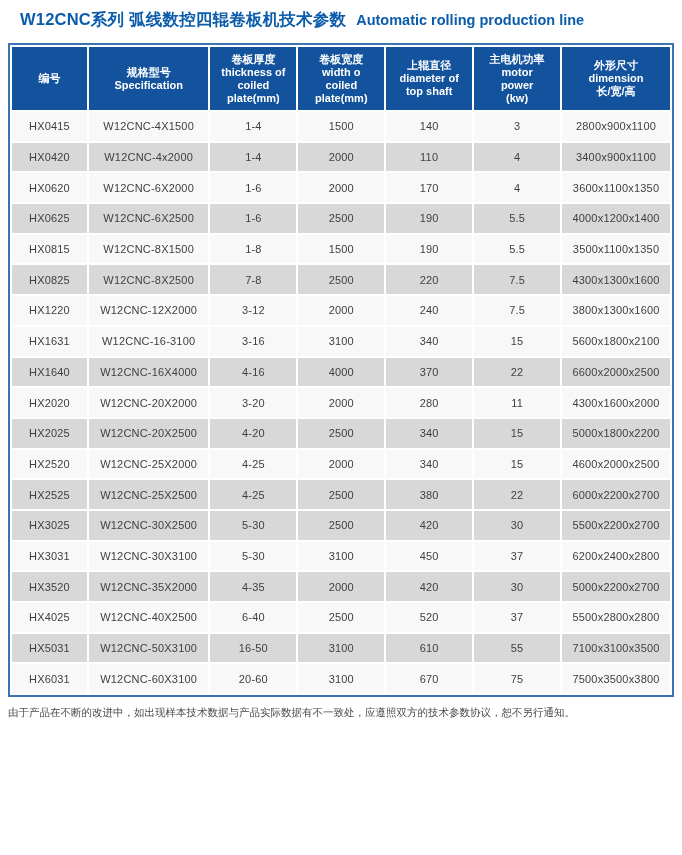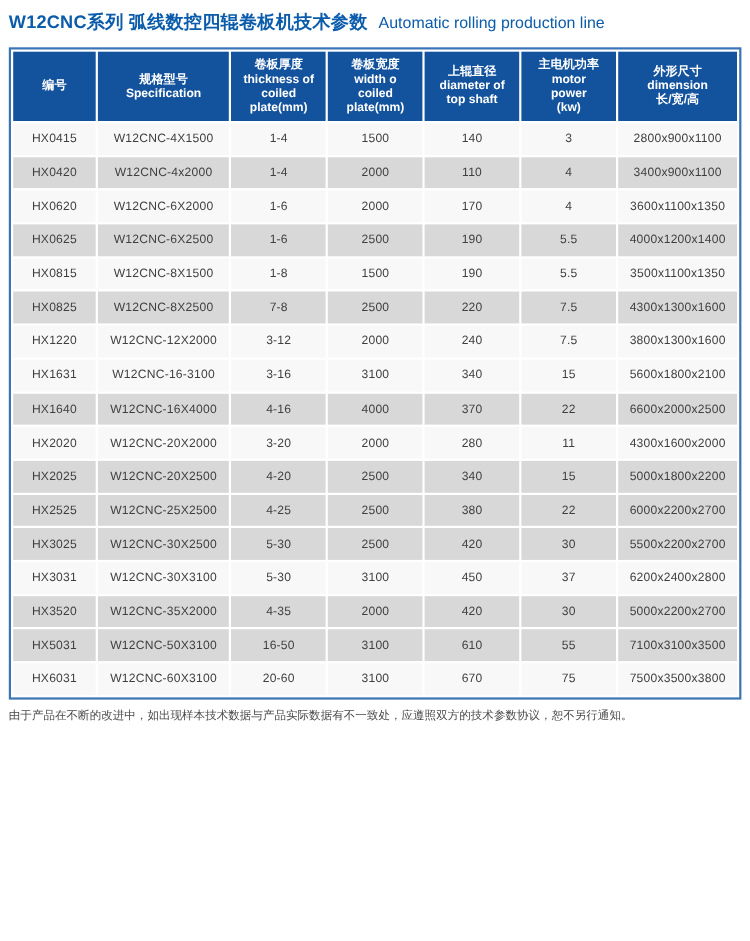--- a/index.html
+++ b/index.html
@@ -9,36 +9,36 @@
     font-family: "Liberation Sans", "DejaVu Sans", sans-serif;
   }
   .page {
     width: 682px;
     height: 855px;
     background: #ffffff;
     position: relative;
     overflow: hidden;
   }
   .title-bar {
-    padding: 9px 0 0 8px;
+    padding: 9px 0 0 20px;
     display: flex;
     align-items: baseline;
     gap: 10px;
     white-space: nowrap;
   }
   .title-cn {
     color: #0b5cab;
     font-size: 16.5px;
     font-weight: bold;
     letter-spacing: 0.2px;
   }
   .title-en {
     color: #0b5cab;
     font-size: 14.5px;
-    font-weight: normal;
+    font-weight: bold;
   }
   table.spec-table {
     margin: 12px 0 0 8px;
     width: 666px;
     border-collapse: separate;
     border-spacing: 2px;
     table-layout: fixed;
     background: #ffffff;
     border: 2px solid #3b74b5;
   }
@@ -213,20 +213,29 @@
         </tr>
         <tr class="row-odd">
           <td>HX2025</td>
           <td>W12CNC-20X2500</td>
           <td>4-20</td>
           <td>2500</td>
           <td>340</td>
           <td>15</td>
           <td>5000x1800x2200</td>
         </tr>
+        <tr class="row-even">
+          <td>HX2520</td>
+          <td>W12CNC-25X2000</td>
+          <td>4-25</td>
+          <td>2000</td>
+          <td>340</td>
+          <td>15</td>
+          <td>4600x2000x2500</td>
+        </tr>
         <tr class="row-odd">
           <td>HX2525</td>
           <td>W12CNC-25X2500</td>
           <td>4-25</td>
           <td>2500</td>
           <td>380</td>
           <td>22</td>
           <td>6000x2200x2700</td>
         </tr>
         <tr class="row-odd">
@@ -249,20 +258,29 @@
         </tr>
         <tr class="row-odd">
           <td>HX3520</td>
           <td>W12CNC-35X2000</td>
           <td>4-35</td>
           <td>2000</td>
           <td>420</td>
           <td>30</td>
           <td>5000x2200x2700</td>
         </tr>
+        <tr class="row-even">
+          <td>HX4025</td>
+          <td>W12CNC-40X2500</td>
+          <td>6-40</td>
+          <td>2500</td>
+          <td>520</td>
+          <td>37</td>
+          <td>5500x2800x2800</td>
+        </tr>
         <tr class="row-odd">
           <td>HX5031</td>
           <td>W12CNC-50X3100</td>
           <td>16-50</td>
           <td>3100</td>
           <td>610</td>
           <td>55</td>
           <td>7100x3100x3500</td>
         </tr>
         <tr class="row-even">

